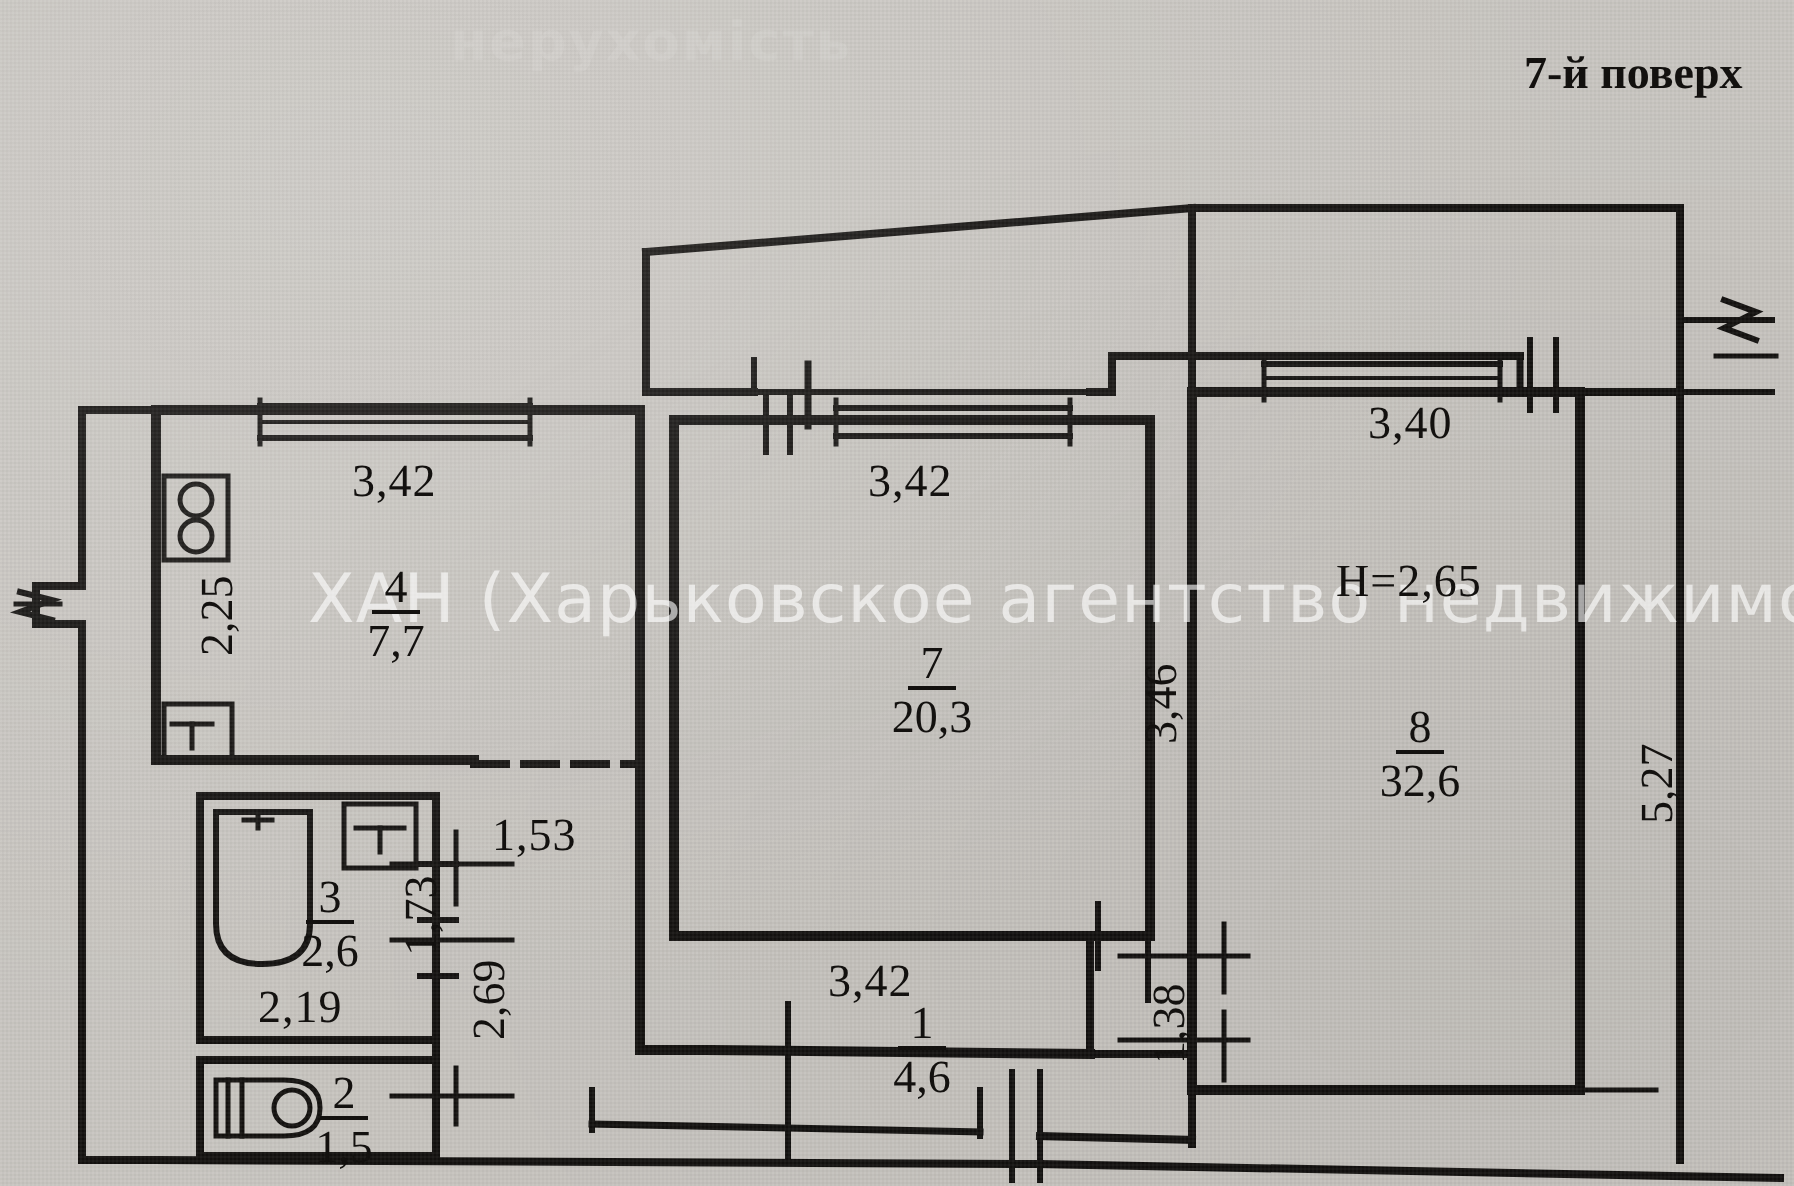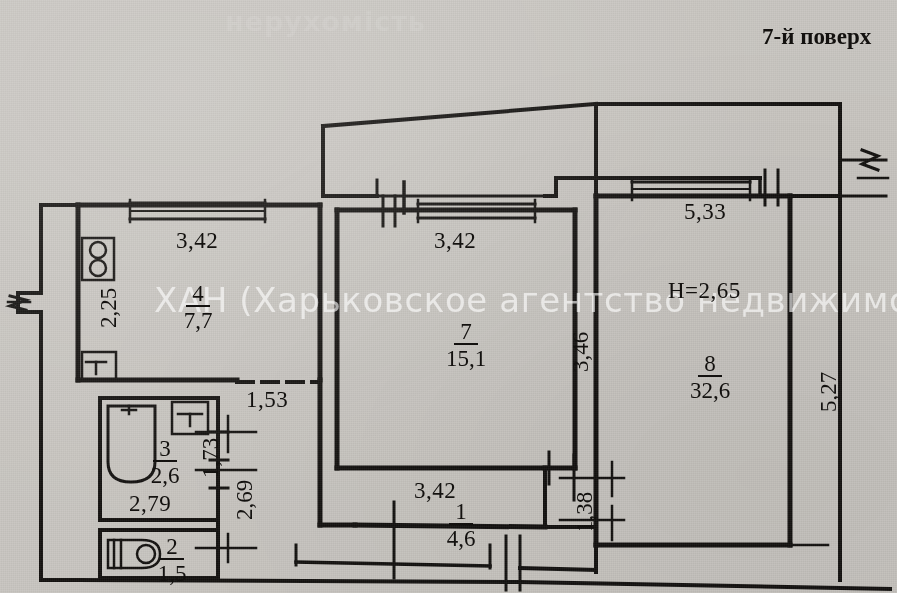--- a/index.html
+++ b/index.html
@@ -209,44 +209,44 @@
 <div class="lbl dim" style="left:668px;top:278px;">H=2,65</div>
 
 <div class="lbl dim" style="left:176px;top:228px;">3,42</div>
 
 <div class="lbl dimv" style="left:96px;top:328px;transform:rotate(-90deg);">2,25</div>
 
 <div class="lbl dim" style="left:434px;top:228px;">3,42</div>
 
 <div class="lbl dimv" style="left:568px;top:372px;transform:rotate(-90deg);">3,46</div>
 
-<div class="lbl dim" style="left:684px;top:199px;">5,33</div>
+<div class="lbl dim" style="left:684px;top:199px;">3,40</div>
 
 <div class="lbl dimv" style="left:816px;top:412px;transform:rotate(-90deg);">5,27</div>
 
 <div class="lbl dim" style="left:414px;top:478px;">3,42</div>
 
 <div class="lbl dimv" style="left:572px;top:532px;transform:rotate(-90deg);">1,38</div>
 
-<div class="lbl dim" style="left:129px;top:491px;">2,79</div>
+<div class="lbl dim" style="left:129px;top:491px;">2,19</div>
 
 <div class="lbl dimv" style="left:198px;top:478px;transform:rotate(-90deg);">1,73</div>
 
 <div class="lbl dimv" style="left:232px;top:520px;transform:rotate(-90deg);">2,69</div>
 
-<div class="lbl dim" style="left:246px;top:387px;">1,53</div>
+<div class="lbl dim" style="left:246px;top:405px;">1,53</div>
 
 <div class="room" style="left:168px;top:282px;width:60px;">
   <span class="num">4</span>
   <span class="area">7,7</span>
 </div>
 
 <div class="room" style="left:432px;top:320px;width:68px;">
   <span class="num">7</span>
-  <span class="area">15,1</span>
+  <span class="area">20,3</span>
 </div>
 
 <div class="room" style="left:676px;top:352px;width:68px;">
   <span class="num">8</span>
   <span class="area">32,6</span>
 </div>
 
 <div class="room" style="left:430px;top:500px;width:62px;">
   <span class="num">1</span>
   <span class="area">4,6</span>

